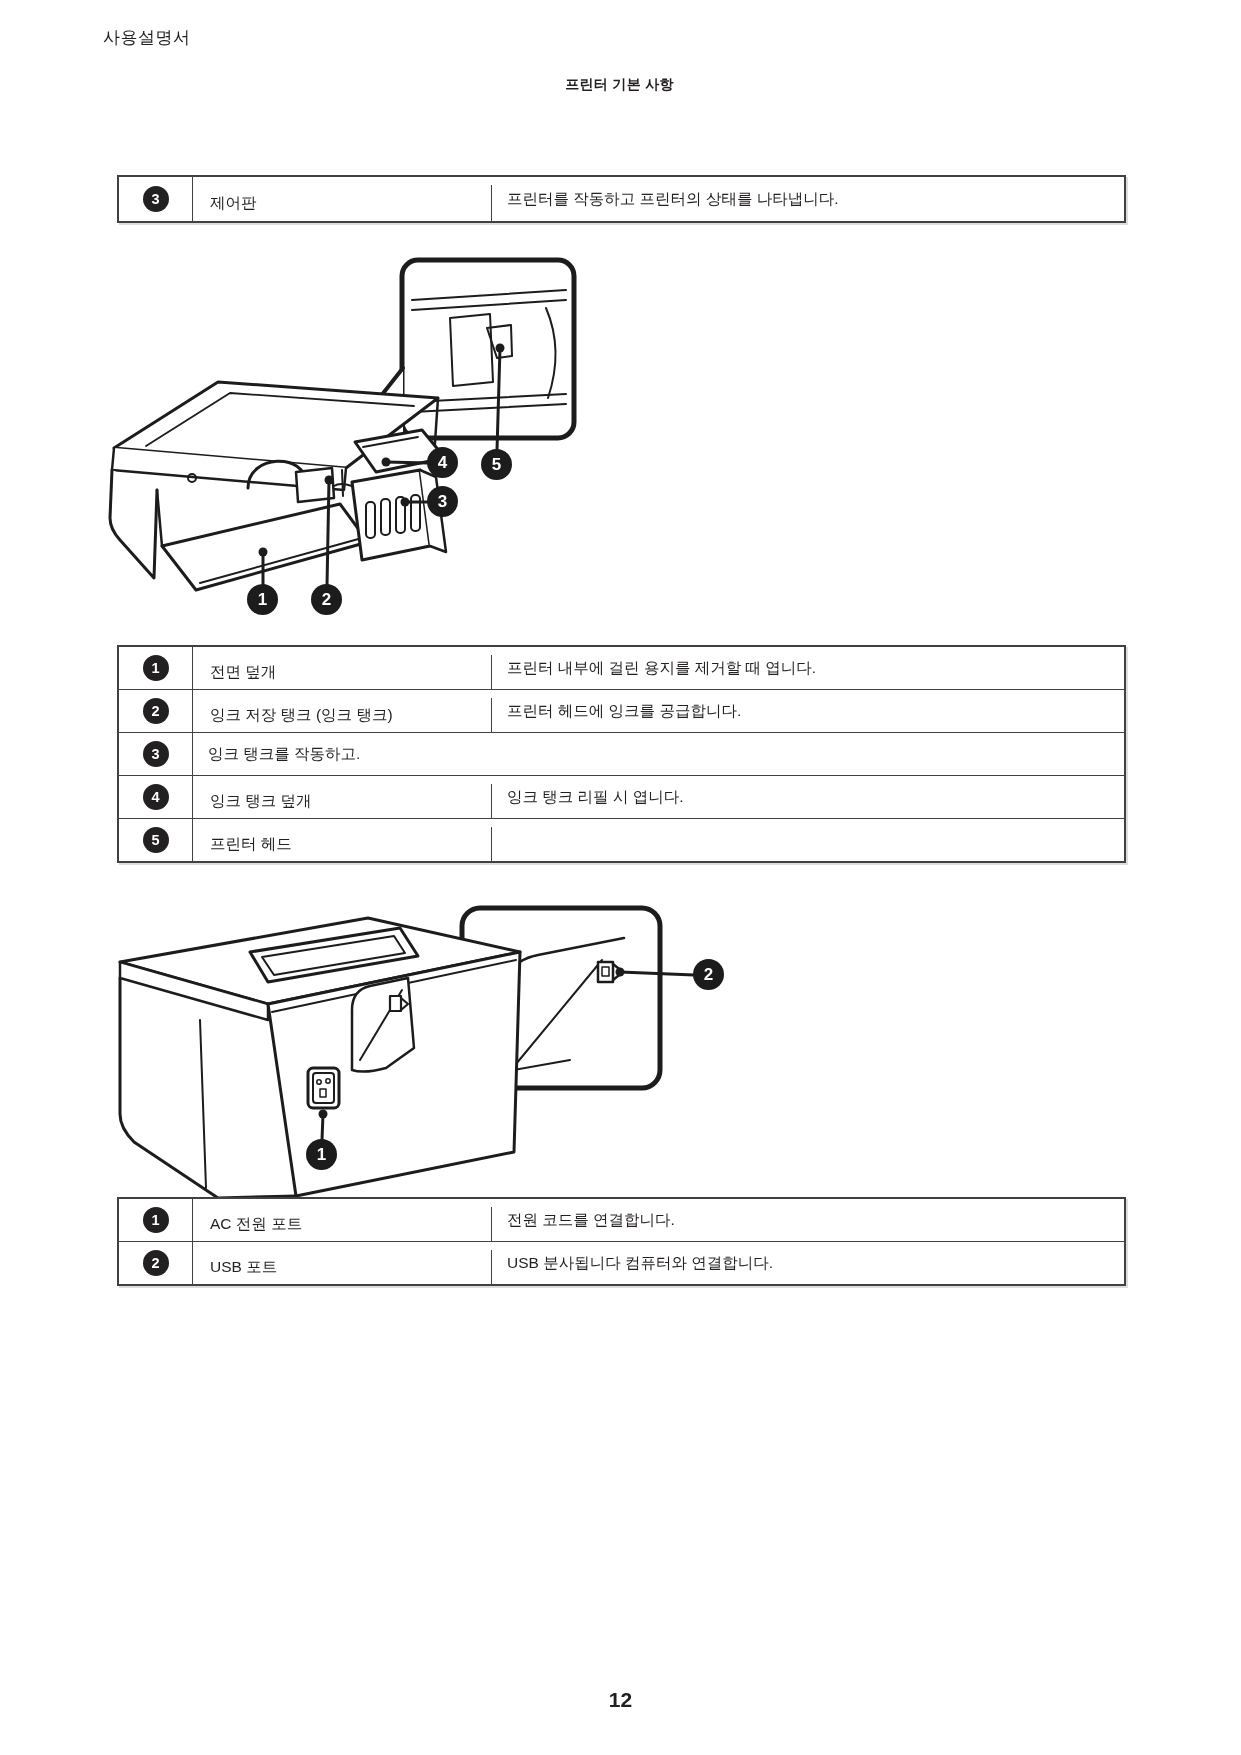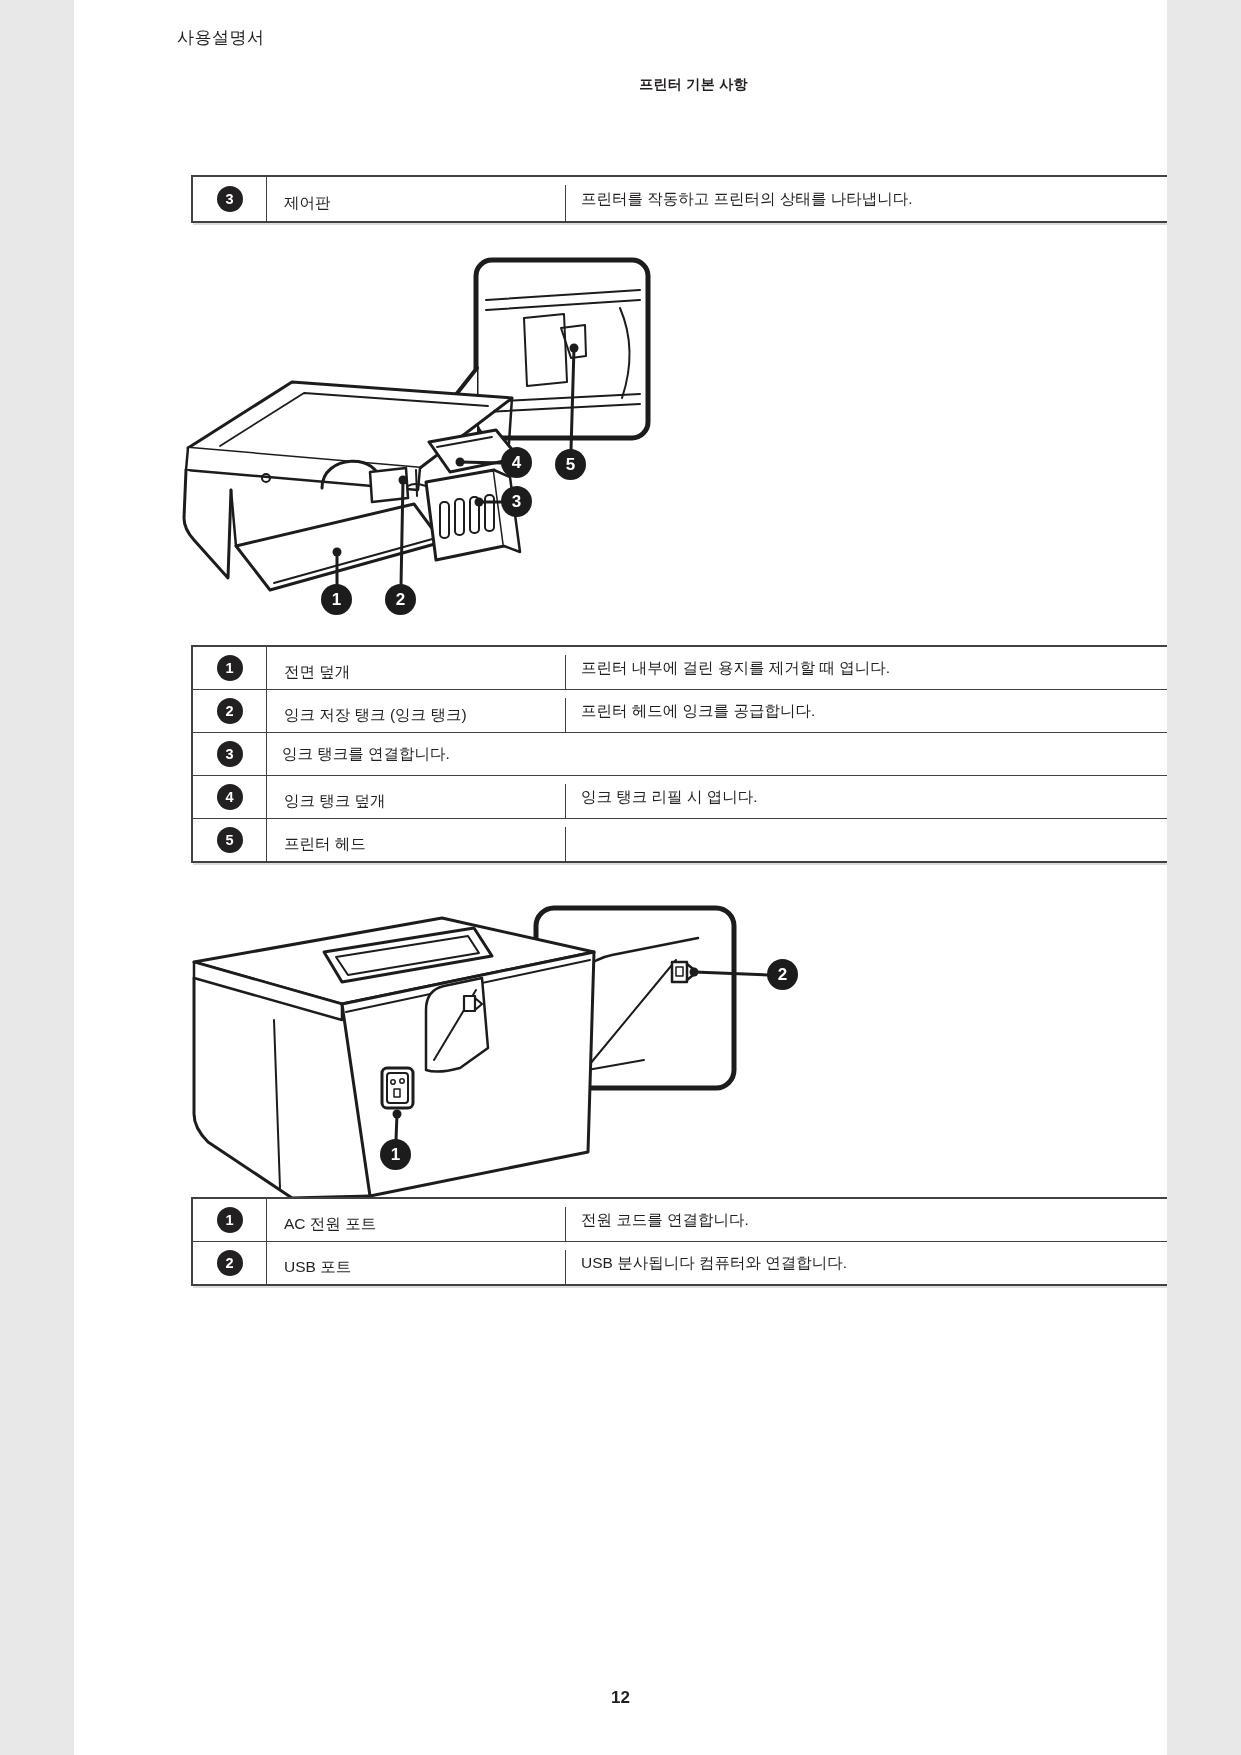--- a/index.html
+++ b/index.html
@@ -1,17 +1,17 @@
 <!DOCTYPE html>
 <html><head>
 <meta charset="utf-8">
 <style>
   html,body{margin:0;padding:0;background:#e8e8e8;}
   .page{
-    position:relative;width:1093px;height:1755px;background:#ffffff;
+    position:relative;width:1241px;height:1755px;background:#ffffff;
     margin:0 auto;overflow:hidden;
     font-family:"Liberation Sans","DejaVu Sans",sans-serif;color:#231f20;
   }
   .hdr-label{position:absolute;left:103px;top:26px;font-size:17px;letter-spacing:.5px;}
   .doc-title{position:absolute;left:117px;top:76px;width:1005px;text-align:center;
     font-size:14px;font-weight:bold;letter-spacing:.3px;}
   .ptable{position:absolute;left:117px;width:1005px;border:2px solid #414042;background:#fff;
     box-shadow:2px 2px 0 rgba(120,120,120,.25);}
   .trow{display:grid;grid-template-columns:74px 299px 1fr;min-height:42px;}
   .trow + .trow{border-top:1.6px solid #414042;}
@@ -21,21 +21,21 @@
   .cell.label{padding:4px 10px 4px 17px;border-right:1.6px solid #414042;margin-top:8px;}
   .cell.desc{padding:4px 3px 4px 15px;}
   .badge{width:26px;height:26px;border-radius:50%;background:#222021;color:#fff;
     display:flex;align-items:center;justify-content:center;
     font-size:14.5px;font-weight:bold;}
   .diagram{position:absolute;}
   .diagram svg{position:absolute;left:0;top:0;}
   .co{position:absolute;width:31px;height:31px;border-radius:50%;background:#1d1c1d;color:#fff;
     display:flex;align-items:center;justify-content:center;font-size:17px;font-weight:bold;}
   .page-num{position:absolute;left:0;top:1688px;width:100%;text-align:center;
-    font-size:17px;font-weight:bold;}
+    font-size:21px;font-weight:bold;}
 </style>
 </head>
 <body>
 
 <div class="page">
 
   <div class="hdr-label">사용설명서</div>
   <div class="doc-title">프린터 기본 사항</div>
 
   <div class="ptable t1" style="top:175px;">
@@ -132,21 +132,21 @@
       <div class="cell num">
         <span class="badge">2</span>
       </div>
       <div class="cell label">잉크 저장 탱크 (잉크 탱크)</div>
       <div class="cell desc">프린터 헤드에 잉크를 공급합니다.</div>
     </div>
     <div class="trow">
       <div class="cell num">
         <span class="badge">3</span>
       </div>
-      <div class="cell desc">잉크 탱크를 연결합니다.</div>
+      <div class="cell desc">잉크 탱크를 작동하고.</div>
     </div>
     <div class="trow">
       <div class="cell num">
         <span class="badge">4</span>
       </div>
       <div class="cell label">잉크 탱크 덮개</div>
       <div class="cell desc">잉크 탱크 리필 시 엽니다.</div>
     </div>
     <div class="trow">
       <div class="cell num">

